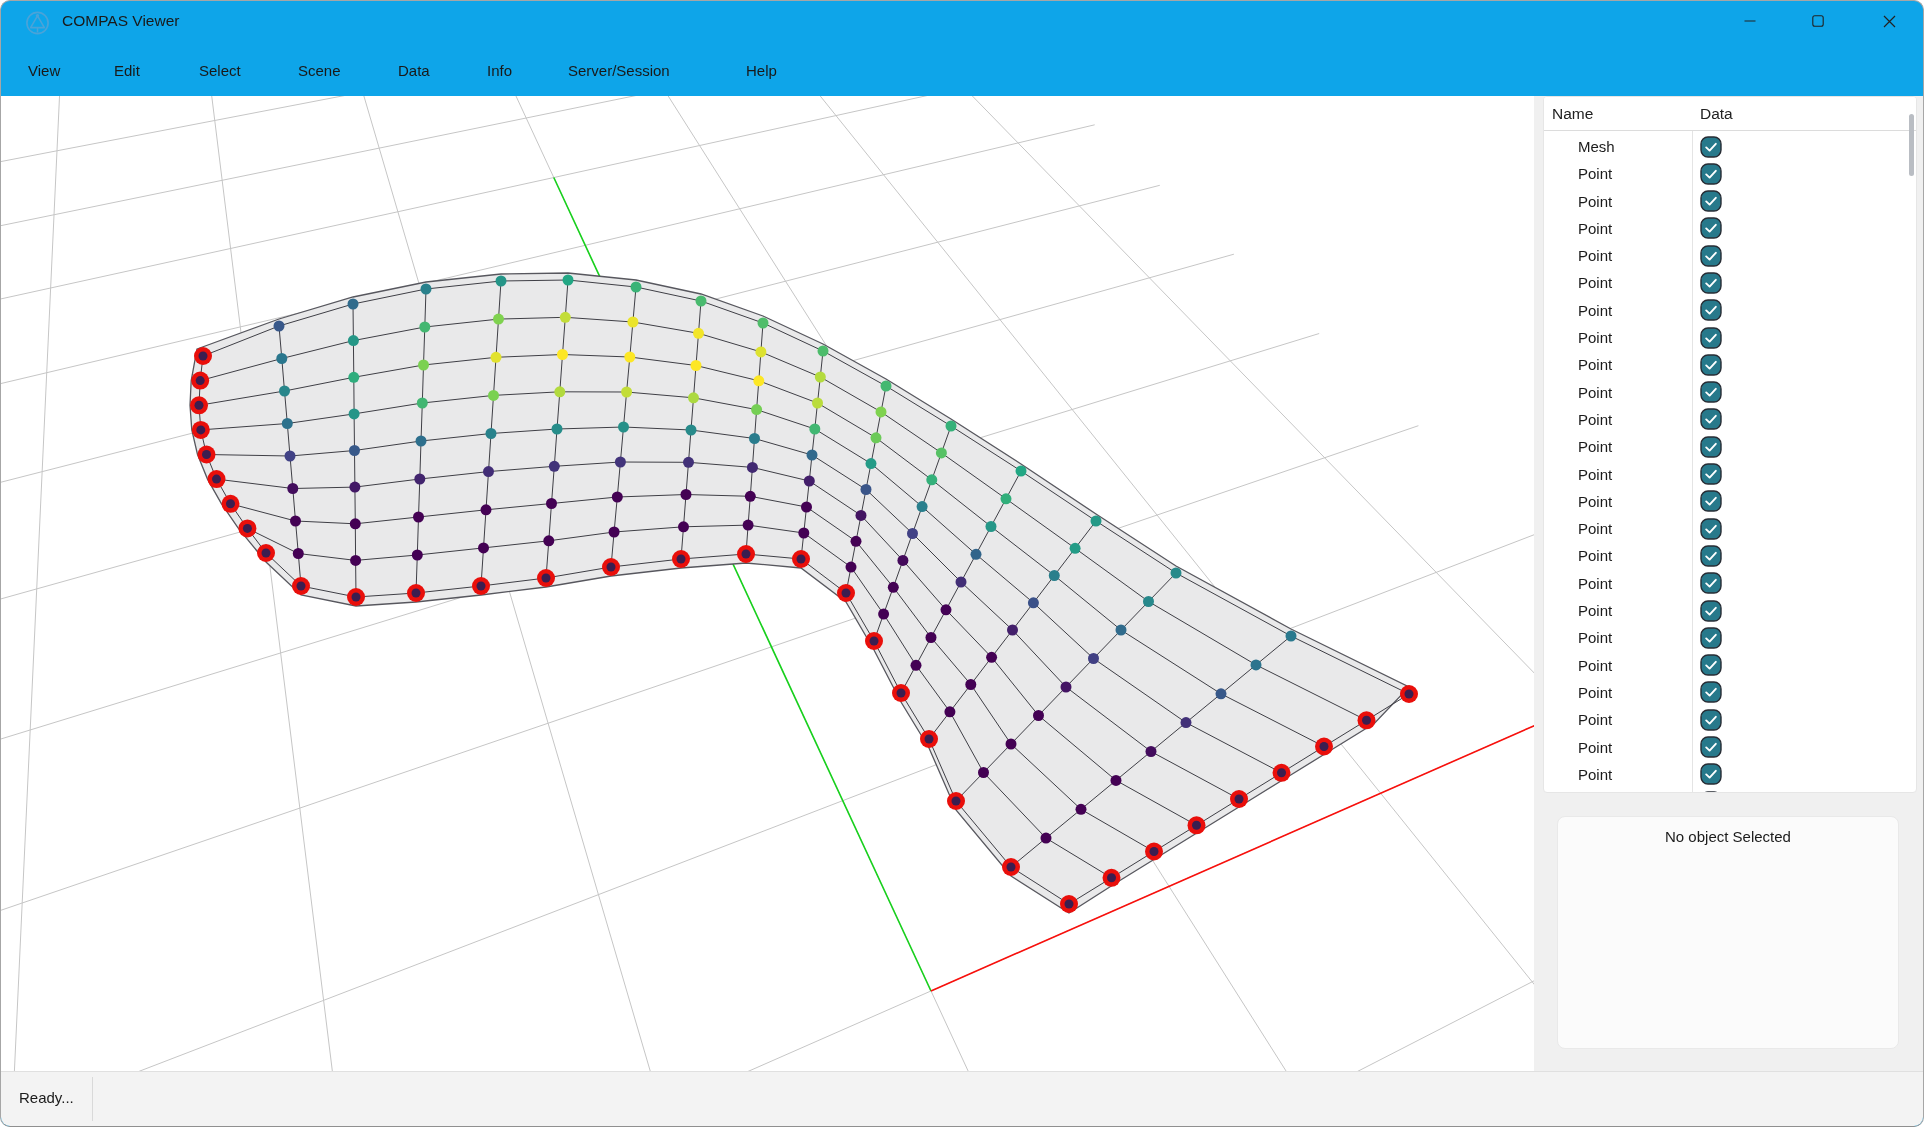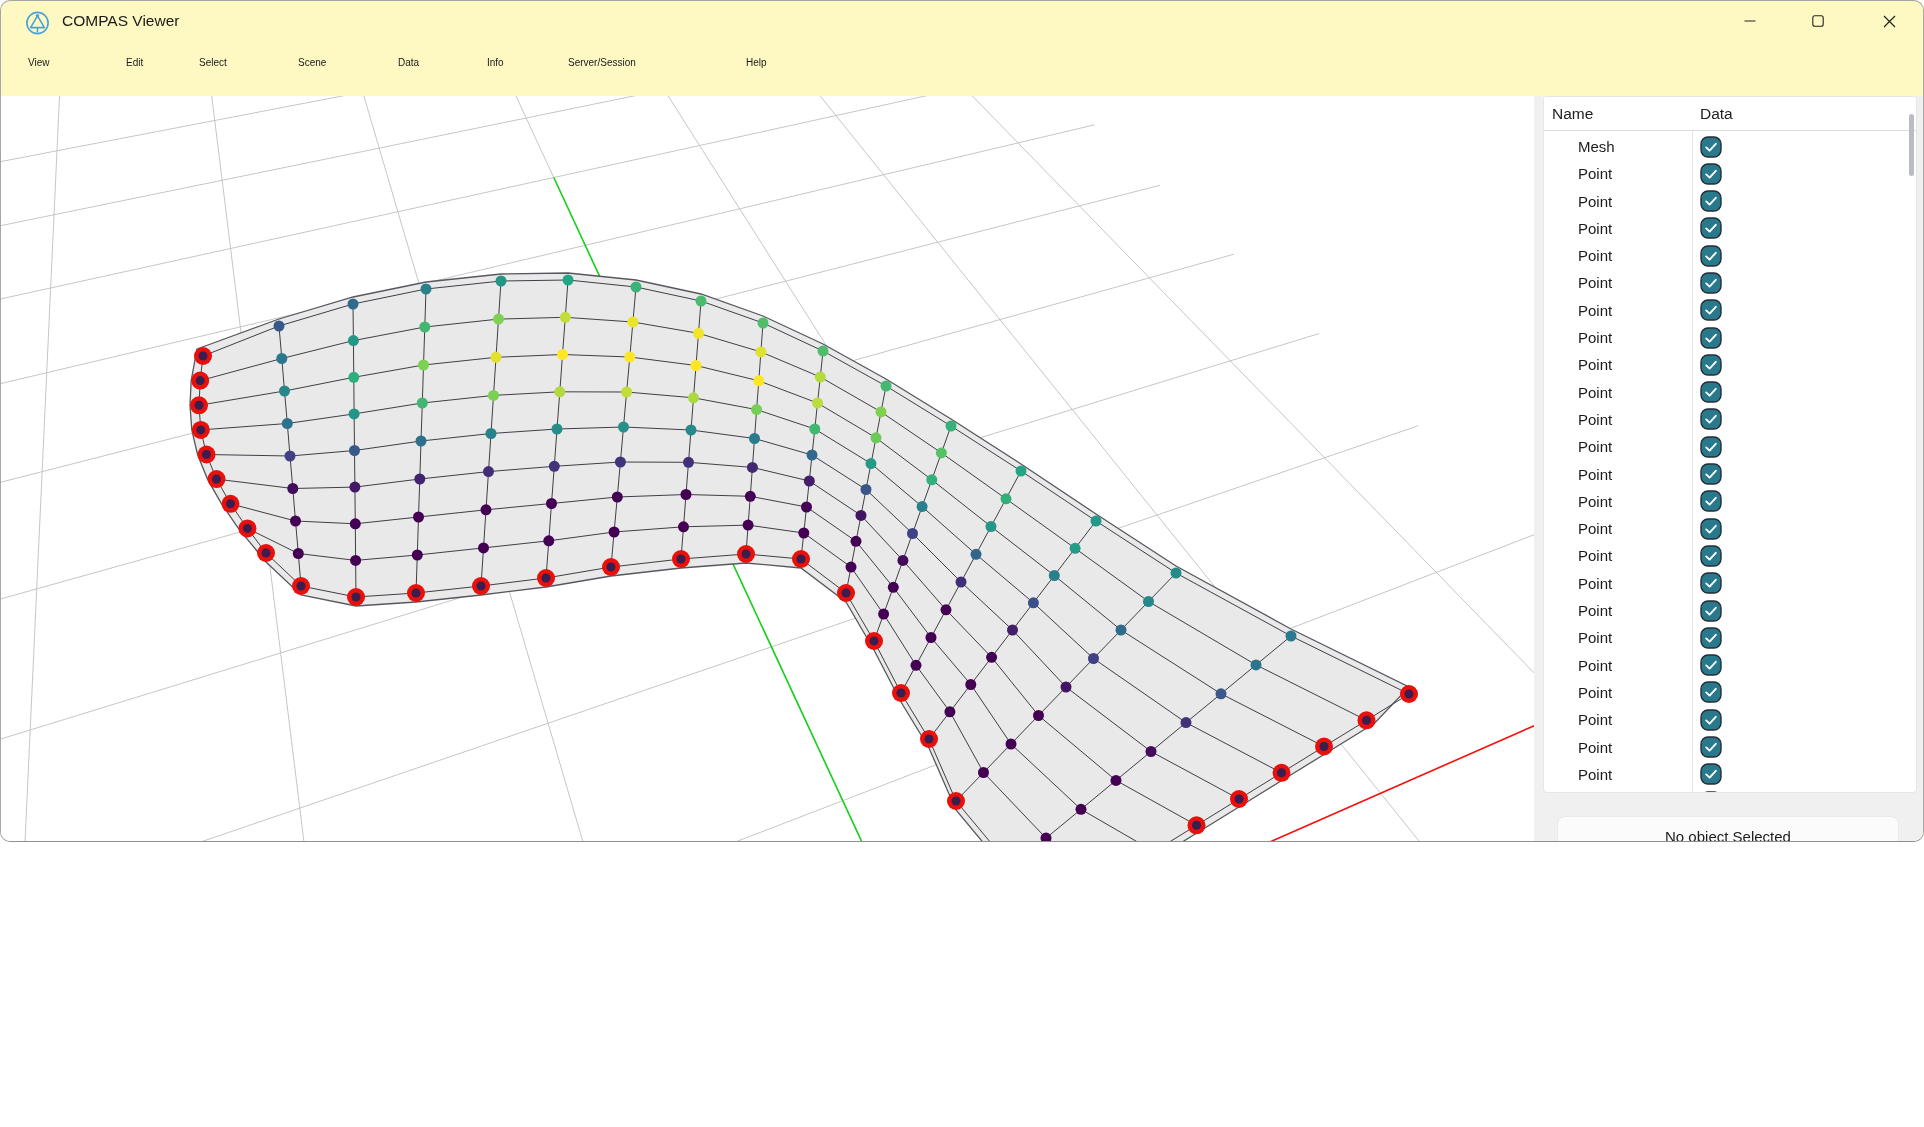--- a/index.html
+++ b/index.html
@@ -1,34 +1,34 @@
 <!DOCTYPE html>
 <html><head>
 <meta charset="utf-8">
 <style>
   * { margin:0; padding:0; box-sizing:border-box; }
   html,body { background:#ffffff; font-family:"Liberation Sans", sans-serif; }
   .window {
-    position:relative; width:1924px; height:842px;
-    background:#fef9c3; border:1px solid #a6a6a6; border-bottom-color:#8f8f8f;
+    position:relative; width:1924px; height:1127px;
+    background:#0ea5e9; border:1px solid #a6a6a6; border-bottom-color:#8f8f8f;
     border-radius:10px; overflow:hidden;padding-left:20px;
   }
   
   .titlebar { position:absolute; left:0; top:0; width:100%; height:40px; }
   .app-logo { position:absolute; left:24px; top:10px; width:25px; height:24px; }
   .app-title { position:absolute; left:61px; top:0; height:40px; line-height:40px;
     font-size:15.5px; color:#1a1a1a; }
   .winbtn { position:absolute; top:0; width:46px; height:40px; display:flex;
     align-items:center; justify-content:center; }
   .winbtn svg { display:block; }
   .btn-min { left:1726px; } .btn-max { left:1794px; } .btn-close { left:1865px; }
   
   .menubar { position:absolute; left:0; top:40px; width:100%; height:38px; }
-  .menu-item { position:absolute; top:4px; height:38px; line-height:36px;
-    font-size:10px; color:#191919; cursor:default; }
+  .menu-item { position:absolute; top:12px; height:38px; line-height:36px;
+    font-size:15px; color:#191919; cursor:default; }
   
   .viewport { position:absolute; left:0; top:95px; width:1533px; height:975px;
     background:#ffffff; overflow:hidden; }
   .viewport svg { display:block; }
   
   .right-bg { position:absolute; left:1533px; top:95px; width:391px; height:975px;
     background:#f0f0f0; }
   .tree-panel { position:absolute; left:1542px; top:95px; width:374px; height:697px;
     background:#ffffff; border:1px solid #e6e6e6; border-radius:4px; overflow:hidden; }
   .tree-header { position:absolute; left:0; top:0; width:100%; height:34px;
@@ -81,21 +81,21 @@
     </div>
     <div class="winbtn btn-close">
       <svg width="13" height="13" viewBox="0 0 13 13">
           <path d="M1 1 L12 12 M12 1 L1 12" stroke="#222" stroke-width="1.2"></path>
         </svg>
     </div>
   </div>
 
   <div class="menubar">
       <span class="menu-item" style="left: 27px;">View</span>
-      <span class="menu-item" style="left: 113px; margin-left: 12px;">Edit</span>
+      <span class="menu-item" style="left: 113px;">Edit</span>
       <span class="menu-item" style="left: 198px;">Select</span>
       <span class="menu-item" style="left: 297px;">Scene</span>
       <span class="menu-item" style="left: 397px;">Data</span>
       <span class="menu-item" style="left: 486px;">Info</span>
       <span class="menu-item" style="left: 567px;">Server/Session</span>
       <span class="menu-item" style="left: 737px; margin-left: 8px;">Help</span>
     </div>
 
   <div class="viewport" id="viewport">
       <svg width="1533" height="975" viewBox="0 95 1533 975" xmlns="http://www.w3.org/2000/svg">

